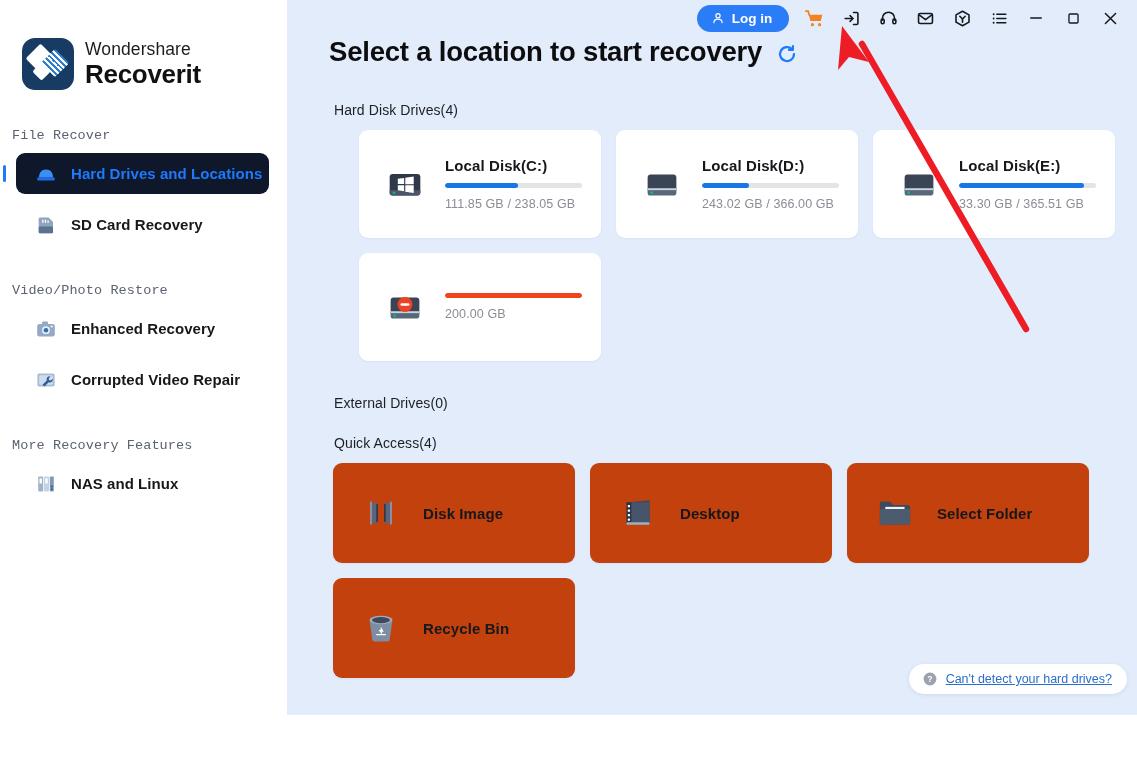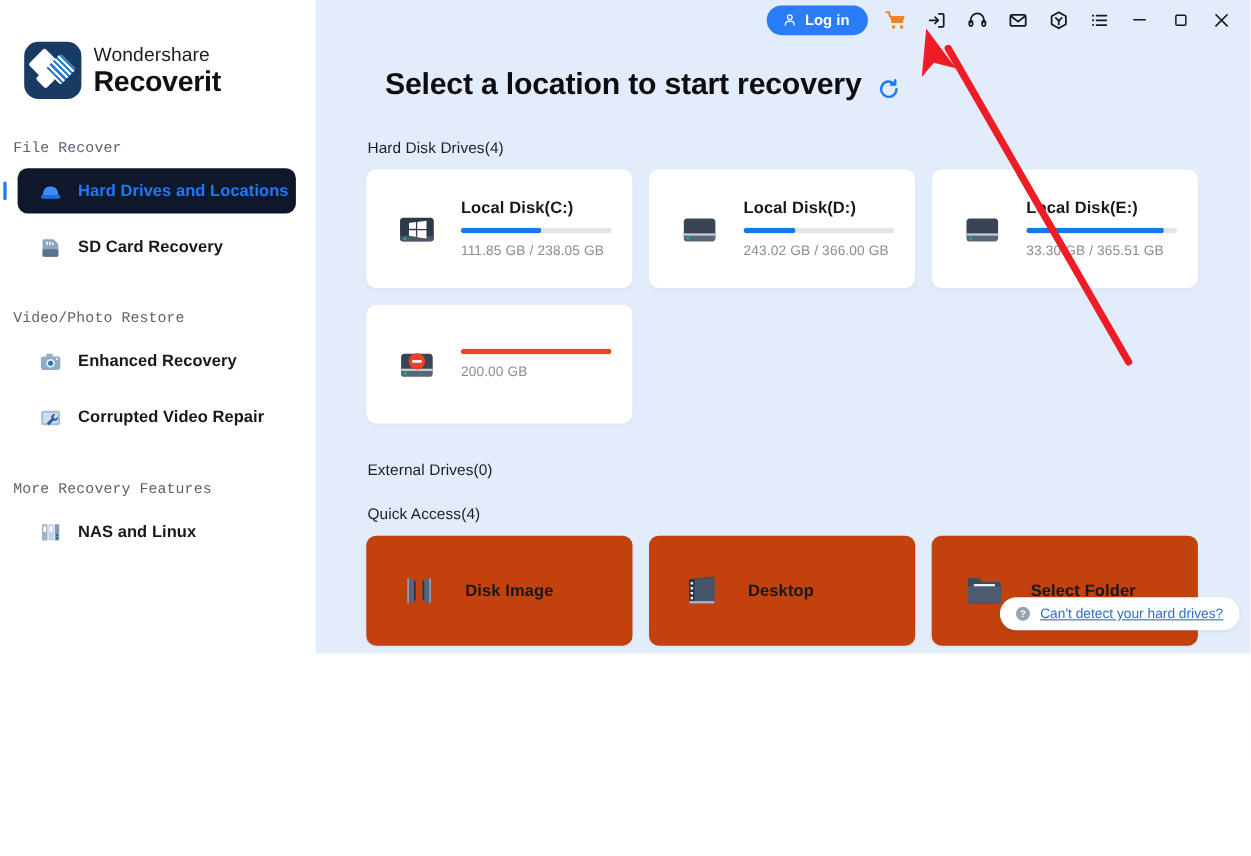--- a/index.html
+++ b/index.html
@@ -118,21 +118,21 @@
     border-radius: 2px;
   }
   .side-icon { width: 24px; height: 24px; flex: 0 0 24px; display:block; }
   .gap-2 { margin-top: 10px; }
 
   
   #main {
     flex: 1 1 auto;
     background: #e2ecfb;
     position: relative;
-    height: 594px;
+    height: 715px;
     overflow: hidden;
   }
   #topbar {
     height: 36px;
     display: flex;
     align-items: center;
     justify-content: flex-end;
     padding-right: 12px;
     gap: 7px;
   }
@@ -154,45 +154,44 @@
   }
   .tb-icon {
     width: 30px; height: 30px;
     display: flex; align-items: center; justify-content: center;
     cursor: pointer;
     border-radius: 5px;
   }
 
   .page-title-row {
     display: flex;
-    align-items: flex-end;
+    align-items: center;
     gap: 14px;
-    padding-left: 63px;
-    margin-top: 24px;
+    padding-left: 42px;
   }
   .page-title {
     font-size: 27.5px;
     font-weight: bold;
     color: #0d0d0f;
     letter-spacing: -0.2px;
   }
   .refresh-btn { cursor: pointer; width:22px; height:22px; display:block; margin-top:4px;}
 
   .section-label {
     font-size: 14px;
     color: #1c1f24;
     padding-left: 47px;
     letter-spacing: 0.1px;
   }
 
   .card-grid {
     display: grid;
     grid-template-columns: 242px 242px 242px;
     gap: 15px;
-    padding-left: 46px;
+    padding-left: 72px;
   }
   .drive-card {
     height: 108px;
     background: #ffffff;
     border-radius: 9px;
     display: flex;
     align-items: center;
     padding-left: 23px;
     gap: 17px;
     cursor: pointer;

